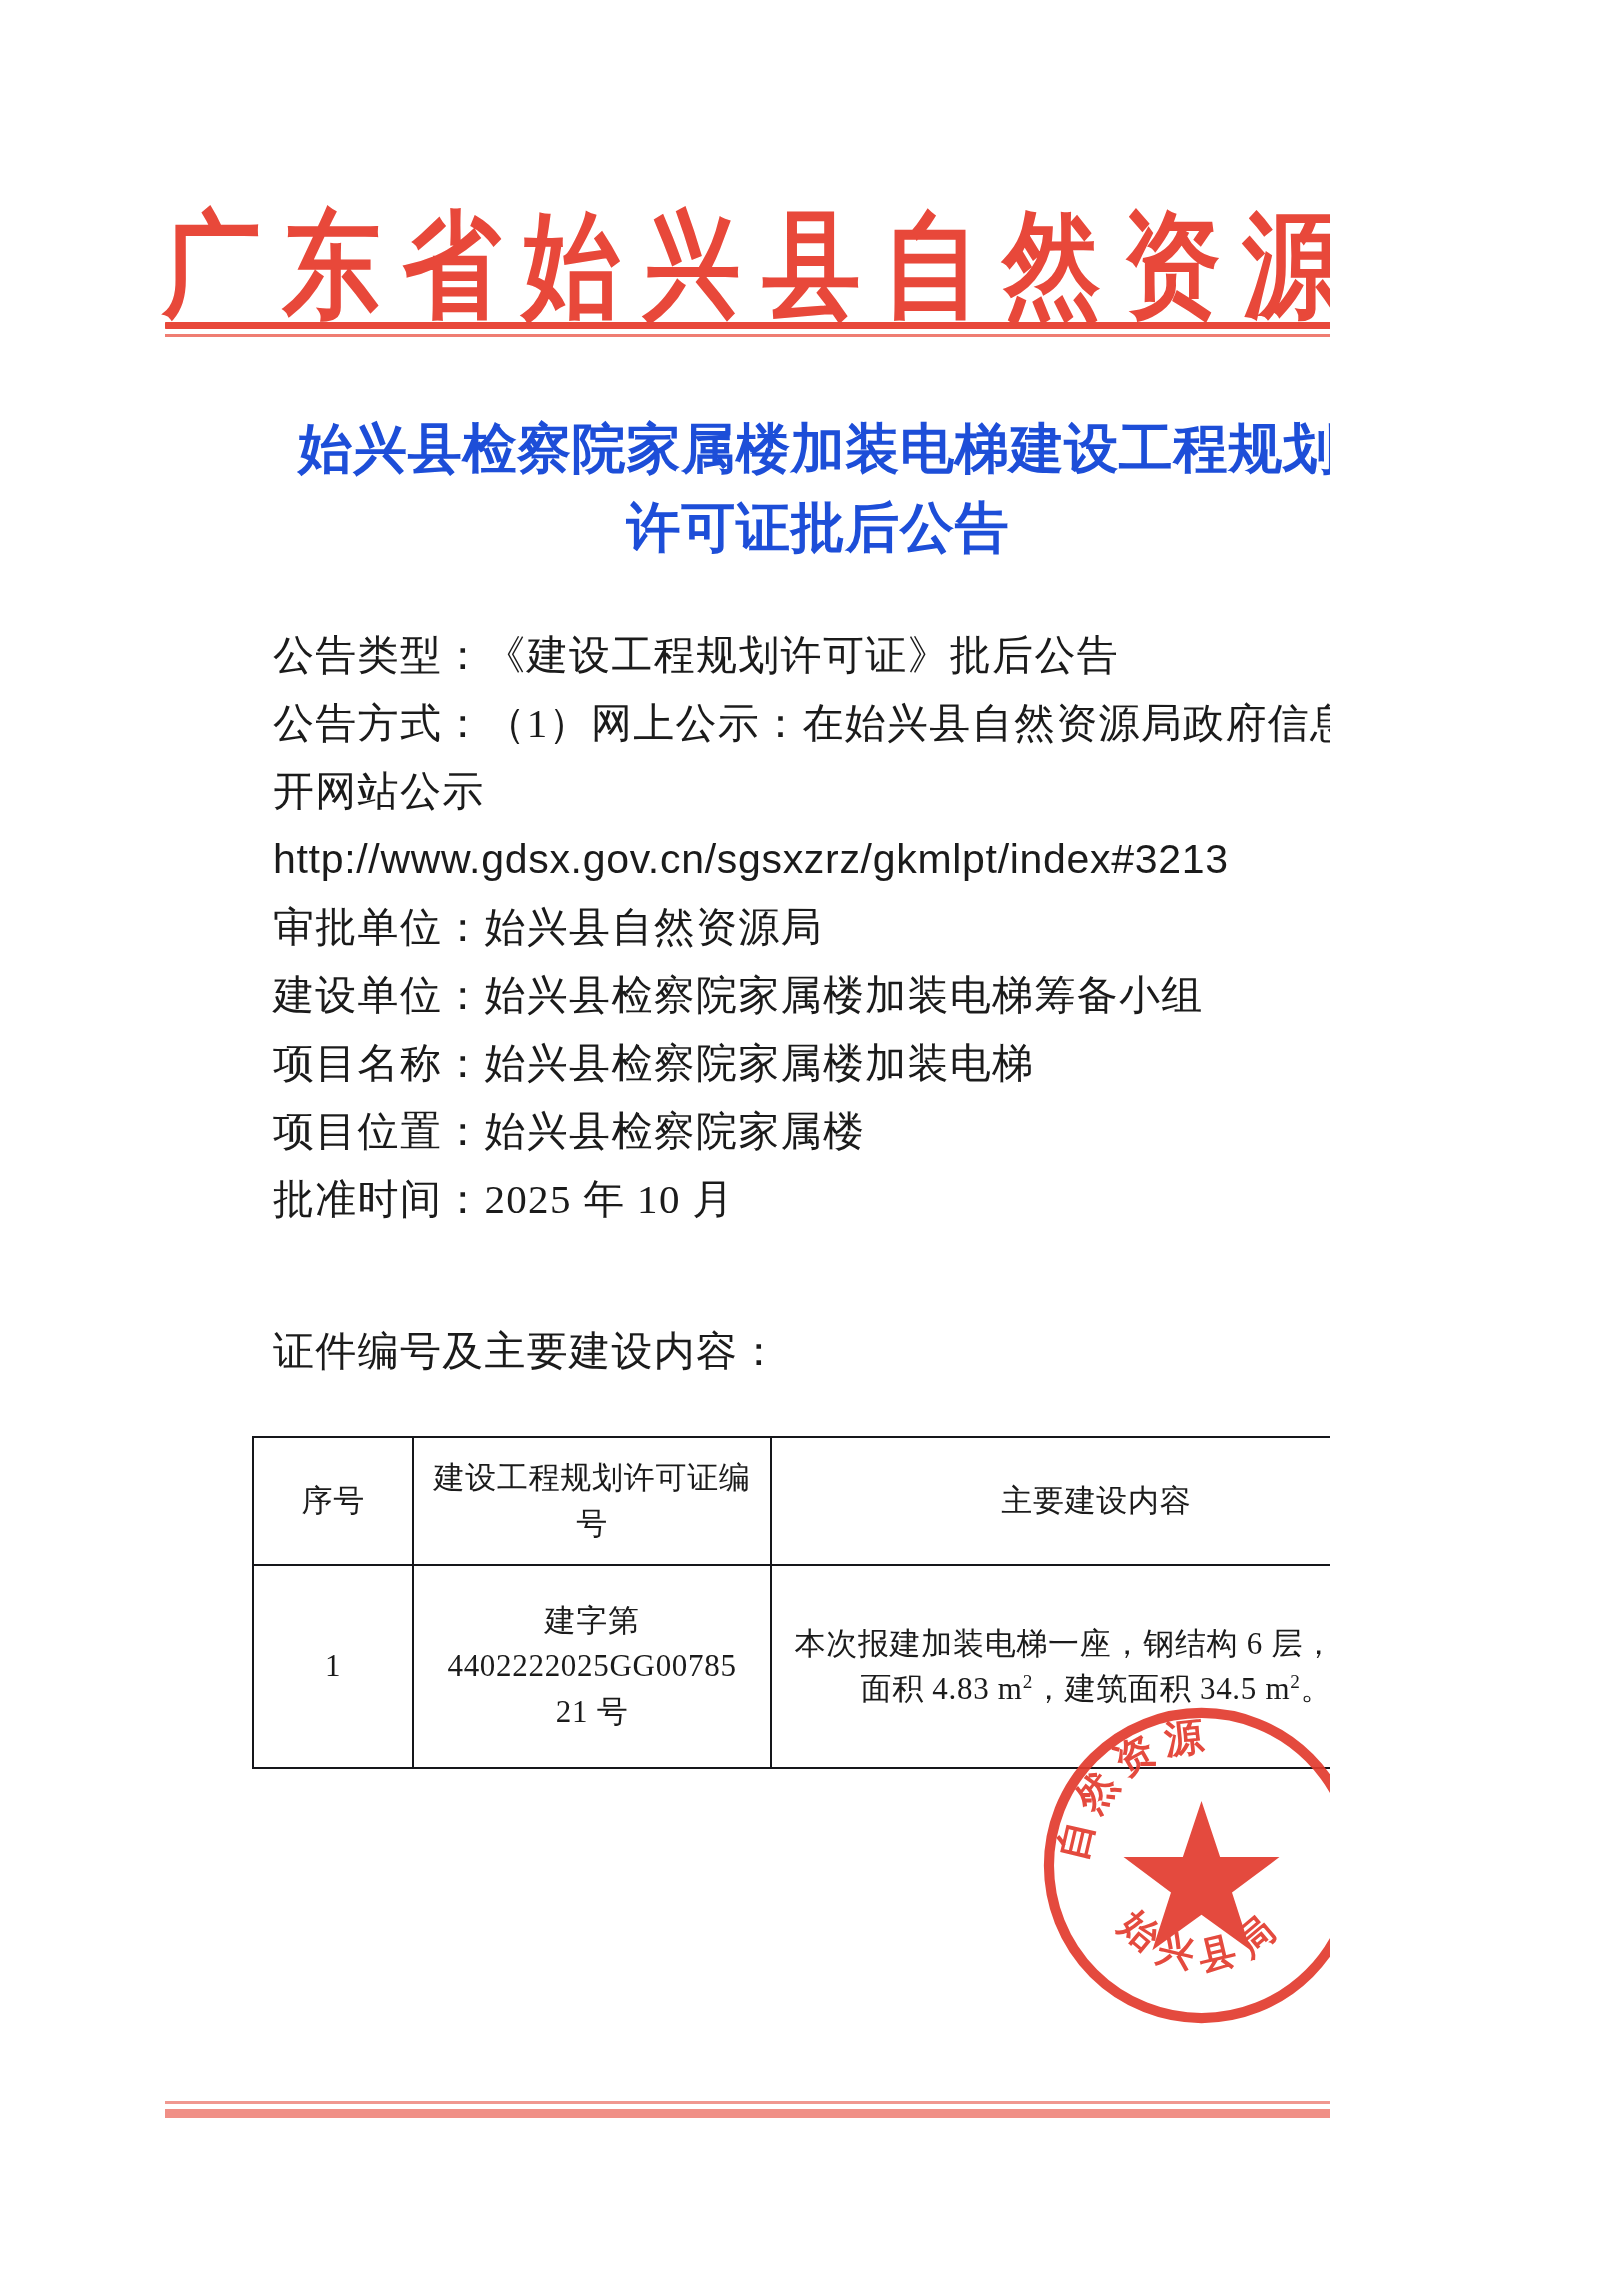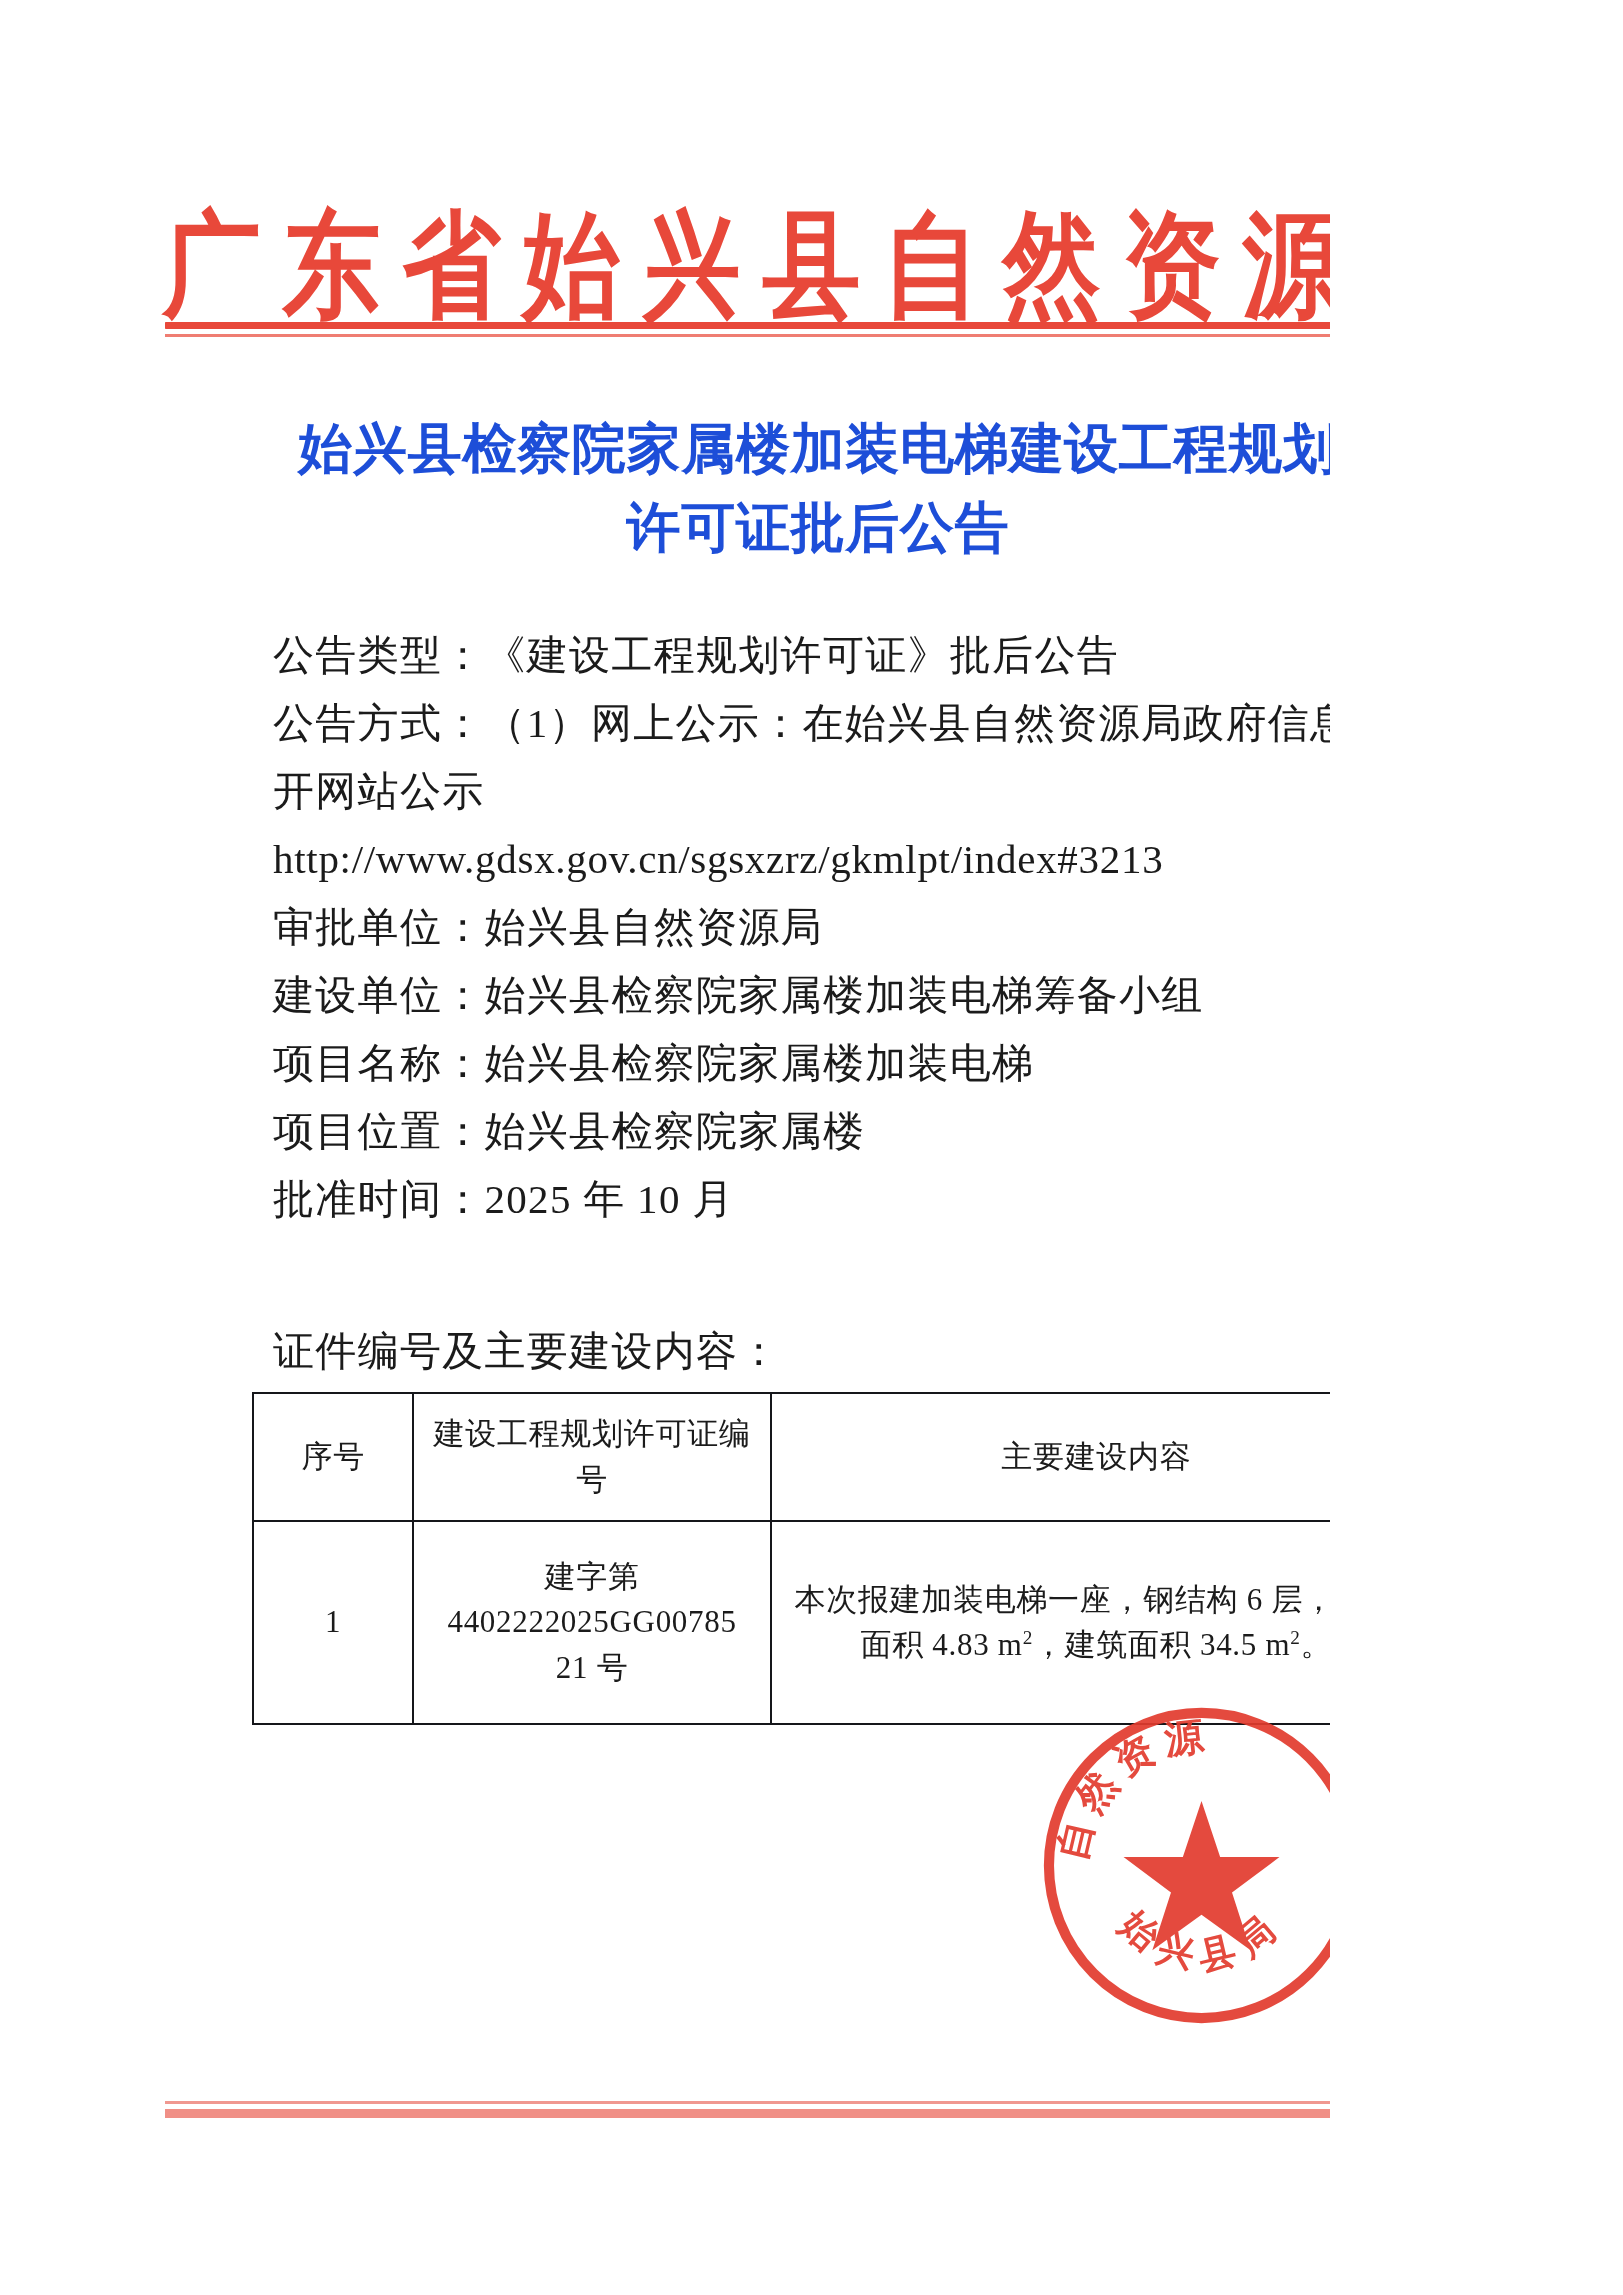--- a/index.html
+++ b/index.html
@@ -82,41 +82,41 @@
   .body-line {
     font-family: "Liberation Serif", "DejaVu Serif", serif;
     font-size: 41px;
     line-height: 68px;
     letter-spacing: 1.3px;
     color: #1b1b1b;
     white-space: nowrap;
   }
   .body-line.wrap { white-space: normal; }
   .body-line.url {
-    font-family: Liberation Serif, serif;
+    font-family: Liberation Sans, sans-serif;
     letter-spacing: 0.7px;
   }
 
   
   .table-intro {
     position: absolute;
     left: 273px;
     top: 1324px;
     font-family: Liberation Serif, serif;
     font-size: 41px;
     letter-spacing: 1.3px;
     color: #1b1b1b;
     white-space: nowrap;
   }
 
   
   .info-table {
     position: absolute;
     left: 252px;
-    top: 1392px;
+    top: 1436px;
     width: 1171px;
     border-collapse: collapse;
     table-layout: fixed;
   }
   .info-table td,
   .info-table th {
     border: 2px solid #15161a;
     padding: 7.8px 9.2px;
     text-align: center;
     vertical-align: middle;

